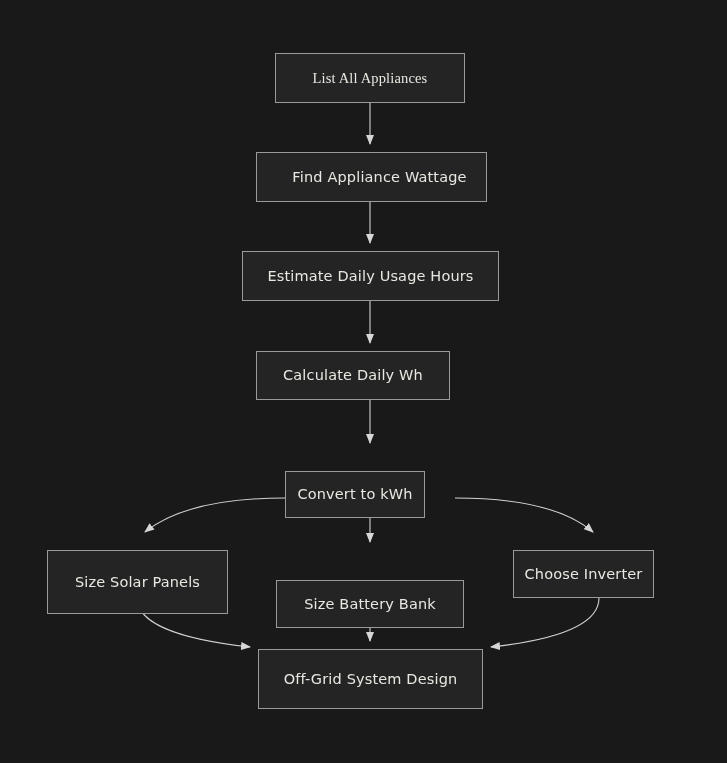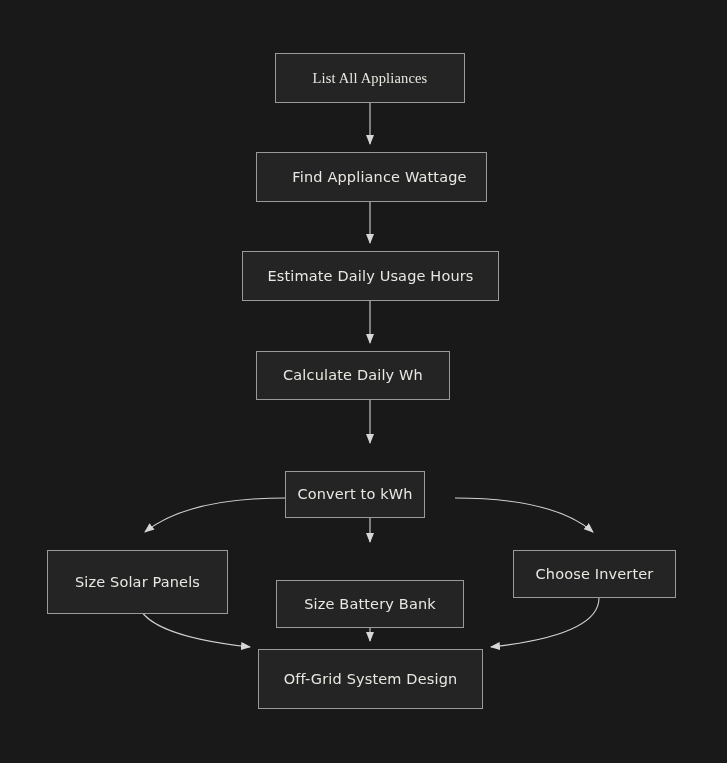--- a/index.html
+++ b/index.html
@@ -92,21 +92,21 @@
   </div>
 
   <div class="node" style="left:47px; top:550px; width:181px; height:64px;">
     <span class="node-label">Size Solar Panels</span>
   </div>
 
   <div class="node" style="left:276px; top:550px; width:188px; height:48px;margin-top:30px;">
     <span class="node-label">Size Battery Bank</span>
   </div>
 
-  <div class="node" style="left:513px; top:550px; width:163px; height:48px;">
+  <div class="node" style="left:513px; top:550px; width:141px; height:48px;">
     <span class="node-label">Choose Inverter</span>
   </div>
 
   <div class="node" style="left:258px; top:649px; width:225px; height:60px;">
     <span class="node-label">Off-Grid System Design</span>
   </div>
 
 </div>
 
 </body></html>

